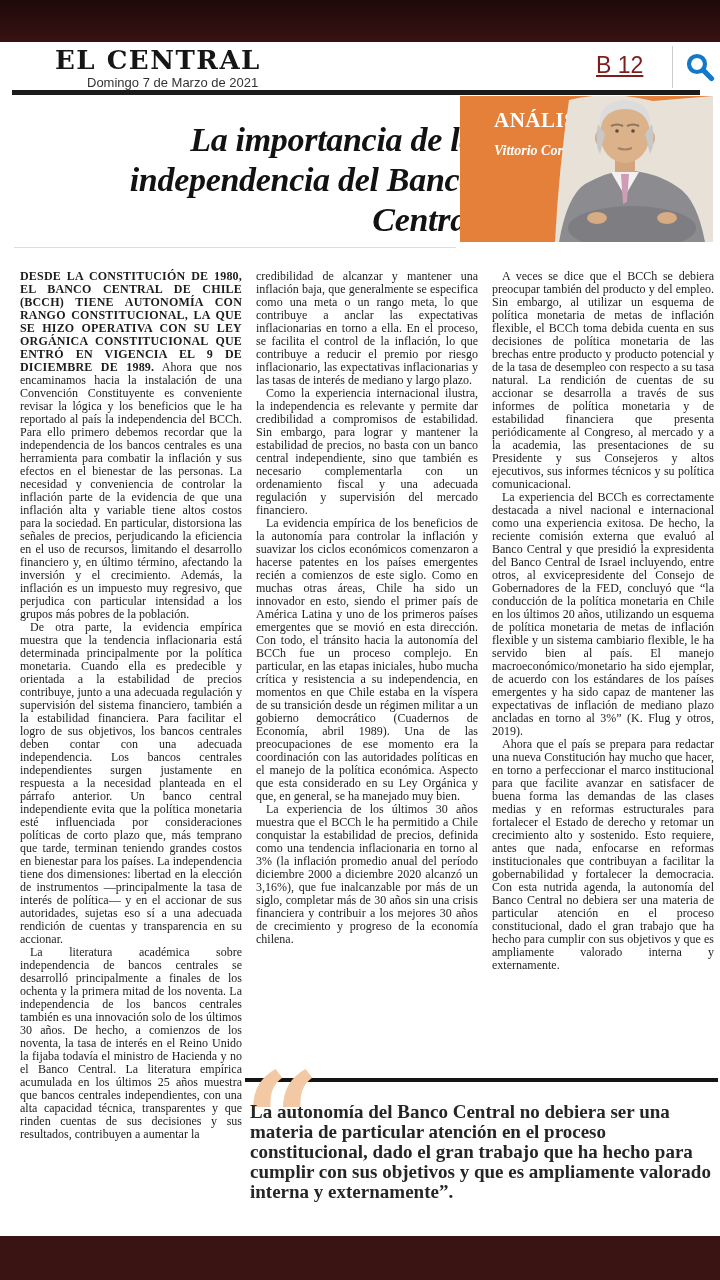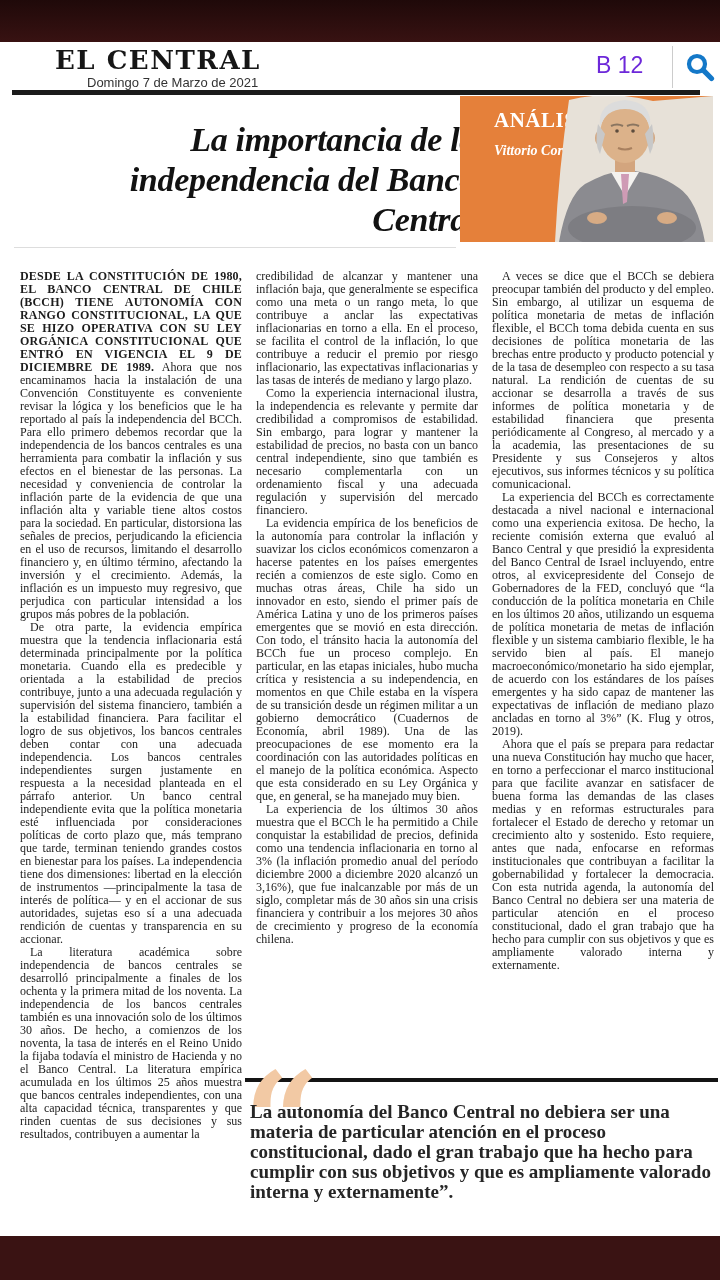--- a/index.html
+++ b/index.html
@@ -12,21 +12,21 @@
     background:linear-gradient(180deg,#1f0909 0%,#381212 100%);}
   .bottom-bar{position:absolute;top:1236px;left:0;width:720px;height:44px;
     background:#3a1313;z-index:30;}
   
   .masthead{position:absolute;left:55px;top:45px;
     font-family:"DejaVu Serif", serif;font-weight:bold;font-size:26px;
     letter-spacing:1.5px;color:#161616;white-space:nowrap;}
   .edition-date{position:absolute;left:87px;top:75px;
     font-family:"Liberation Sans", sans-serif;font-size:13px;color:#333;}
   .page-label{position:absolute;left:596px;top:52px;
-    font-family:"Liberation Sans", sans-serif;font-size:23px;color:#6d28d9;}
+    font-family:"Liberation Sans", sans-serif;font-size:23px;color:#7f1d1d;text-decoration:underline;}
   .header-divider{position:absolute;left:672px;top:46px;width:1px;height:42px;background:#ccc;}
   .search-btn{position:absolute;left:684px;top:52px;width:32px;height:32px;
     background:none;border:none;padding:0;cursor:pointer;}
   
   .top-rule{position:absolute;top:90px;left:12px;width:688px;height:5px;background:#1b1b1b;}
   
   .headline{position:absolute;left:18px;top:104px;width:442px;
     font-style:italic;font-weight:bold;font-size:34px;line-height:40px;
     color:#121212;letter-spacing:-0.3px;}
   .headline-rule{position:absolute;left:14px;top:247px;width:442px;height:1px;background:#ddd;}

